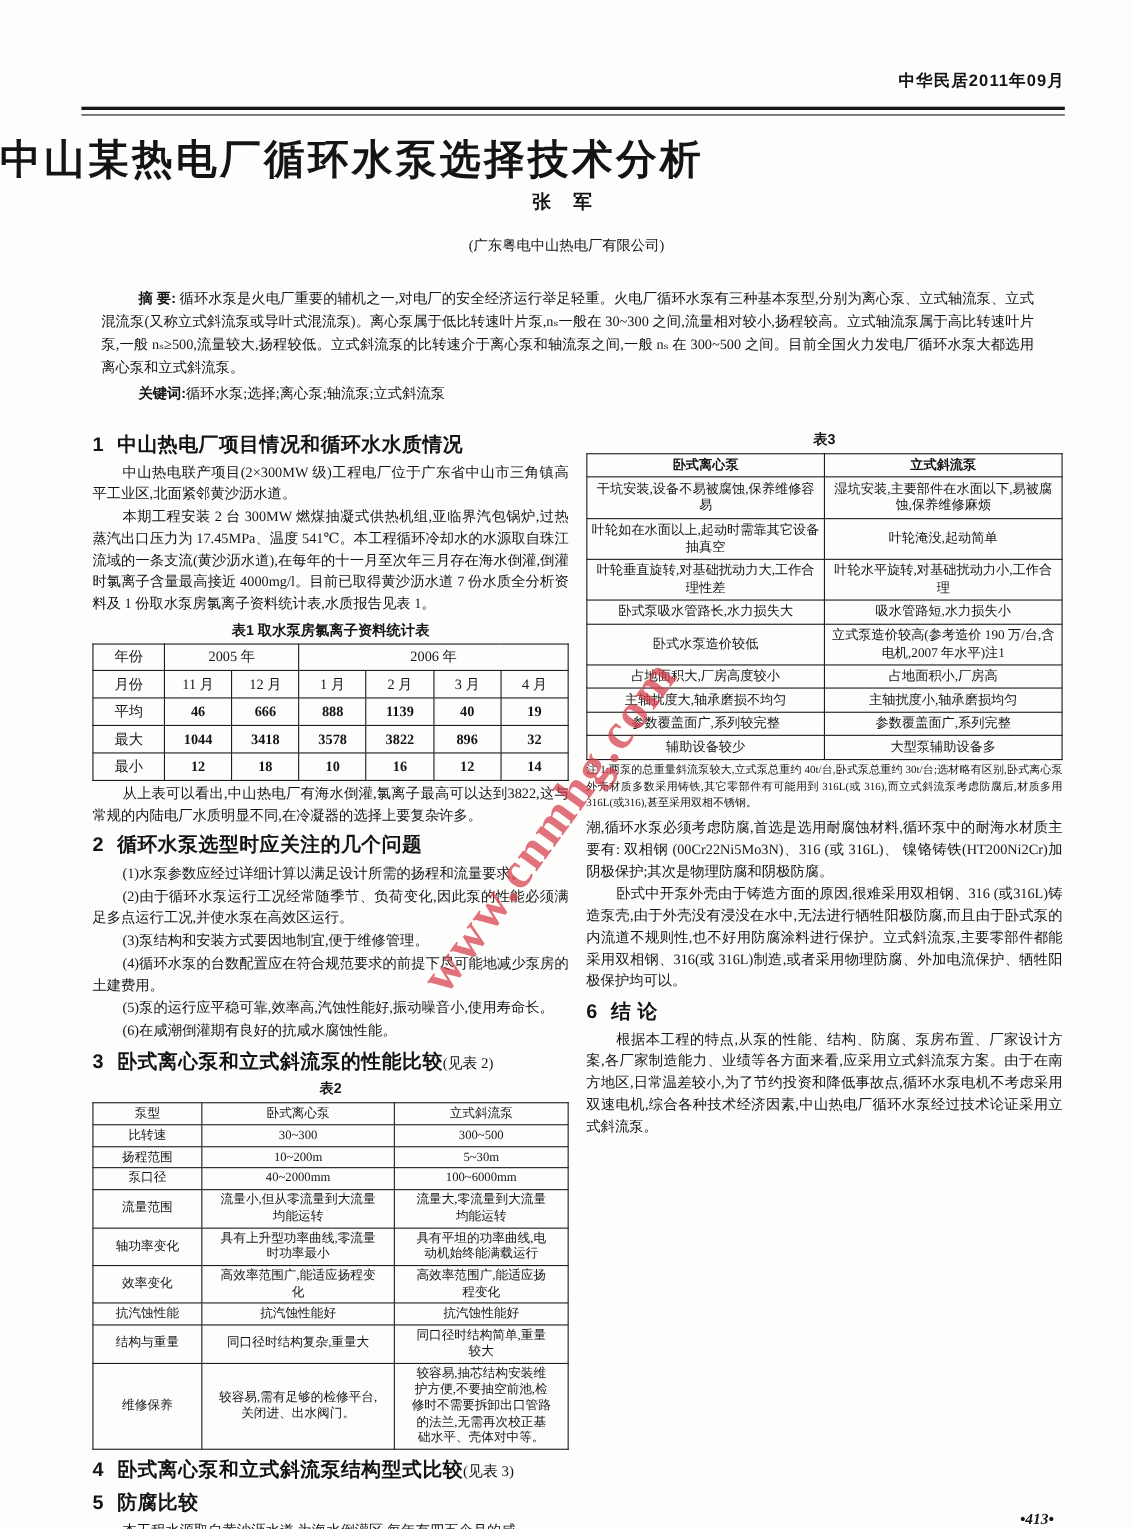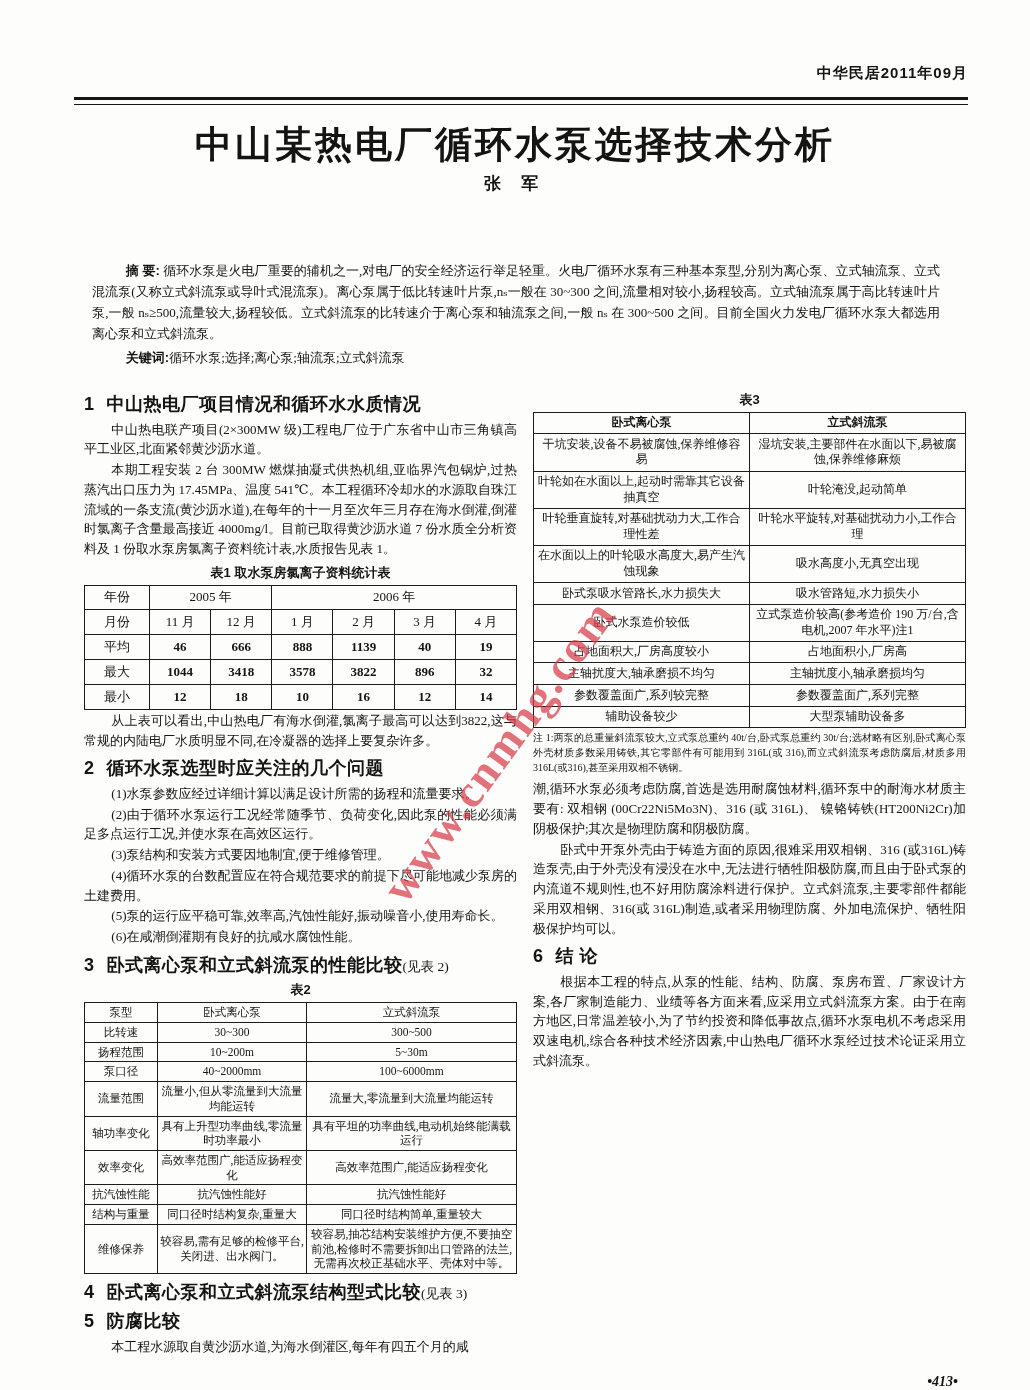--- a/index.html
+++ b/index.html
@@ -17,21 +17,21 @@
     position:absolute;top:64px;right:62px;
     font-family:"Liberation Sans","DejaVu Sans",sans-serif;
     font-weight:bold;font-size:15px;letter-spacing:1px;
   }
   .head-rule{
     position:absolute;top:97px;left:74px;right:62px;height:4px;
     border-top:3.5px solid #161616;border-bottom:1.5px solid #161616;
   }
   .paper-title{
     position:absolute;top:120px;left:0;width:100%;
-    text-align:center;
+    text-align:left;
     font-family:"Liberation Sans","DejaVu Sans",sans-serif;
     font-weight:900;font-size:37px;letter-spacing:3px;
   }
   .author{
     position:absolute;top:172px;left:0;width:100%;
     text-align:center;font-size:17px;letter-spacing:8px;font-weight:bold;
   }
   .affiliation{
     position:absolute;top:214px;left:0;width:100%;
     text-align:center;font-size:13px;
@@ -65,21 +65,21 @@
   table{border-collapse:collapse;width:100%;table-layout:fixed;}
   td,th{
     border:1.5px solid #1c1c1c;
     font-size:12px;line-height:1.3;
     text-align:center;vertical-align:middle;
     padding:2.5px 3px;font-weight:normal;
   }
   .t1 td{font-size:13px;padding:3.5px 2px;margin-top:20px;}
   .t1 .c-label{width:60px;}
   .t1 .num{font-weight:bold;text-align:center;}
-  .t2 td{font-size:11.5px;line-height:1.28;padding:2px 1px;}
+  .t2 td{font-size:11.5px;line-height:1.28;padding:2px 14px;}
   .t2 .c-label{width:70px;}
   .t2 .c-mid{width:146px;}
   .t3 td{font-size:12px;line-height:1.3;padding:2.5px 3px;}
   .tbl-note{
     font-size:10px;line-height:1.5;text-align:justify;
     margin:2px 0 4px 0;
   }
   .noindent{text-indent:0;}
   .page-number{
     position:absolute;bottom:0px;right:72px;
@@ -96,20 +96,21 @@
 </head>
 <body>
 
 <div class="page">
 
   <div class="journal-header">中华民居2011年09月</div>
   <div class="head-rule"></div>
 
   <div class="paper-title">中山某热电厂循环水泵选择技术分析</div>
   <div class="author">张 军</div>
+  <div class="affiliation">(广东粤电中山热电厂有限公司)</div>
 
   <div class="abstract">
     <p><span class="lbl">摘 要:</span> <span>循环水泵是火电厂重要的辅机之一,对电厂的安全经济运行举足轻重。火电厂循环水泵有三种基本泵型,分别为离心泵、立式轴流泵、立式混流泵(又称立式斜流泵或导叶式混流泵)。离心泵属于低比转速叶片泵,nₛ一般在 30~300 之间,流量相对较小,扬程较高。立式轴流泵属于高比转速叶片泵,一般 nₛ≥500,流量较大,扬程较低。立式斜流泵的比转速介于离心泵和轴流泵之间,一般 nₛ 在 300~500 之间。目前全国火力发电厂循环水泵大都选用离心泵和立式斜流泵。</span></p>
     <div class="keywords"><span class="lbl">关键词:</span><span>循环水泵;选择;离心泵;轴流泵;立式斜流泵</span></div>
   </div>
 
   <div class="columns">
 
     <div class="col">
 
@@ -262,24 +263,20 @@
         </tr>
         <tr>
           <td>叶轮如在水面以上,起动时需靠其它设备抽真空</td>
           <td>叶轮淹没,起动简单</td>
         </tr>
         <tr>
           <td>叶轮垂直旋转,对基础扰动力大,工作合理性差</td>
           <td>叶轮水平旋转,对基础扰动力小,工作合理</td>
         </tr>
         <tr>
-          <td>在水面以上的叶轮吸水高度大,易产生汽蚀现象</td>
-          <td>吸水高度小,无真空出现</td>
-        </tr>
-        <tr>
           <td>卧式泵吸水管路长,水力损失大</td>
           <td>吸水管路短,水力损失小</td>
         </tr>
         <tr>
           <td>卧式水泵造价较低</td>
           <td>立式泵造价较高(参考造价 190 万/台,含电机,2007 年水平)注1</td>
         </tr>
         <tr>
           <td>占地面积大,厂房高度较小</td>
           <td>占地面积小,厂房高</td>

